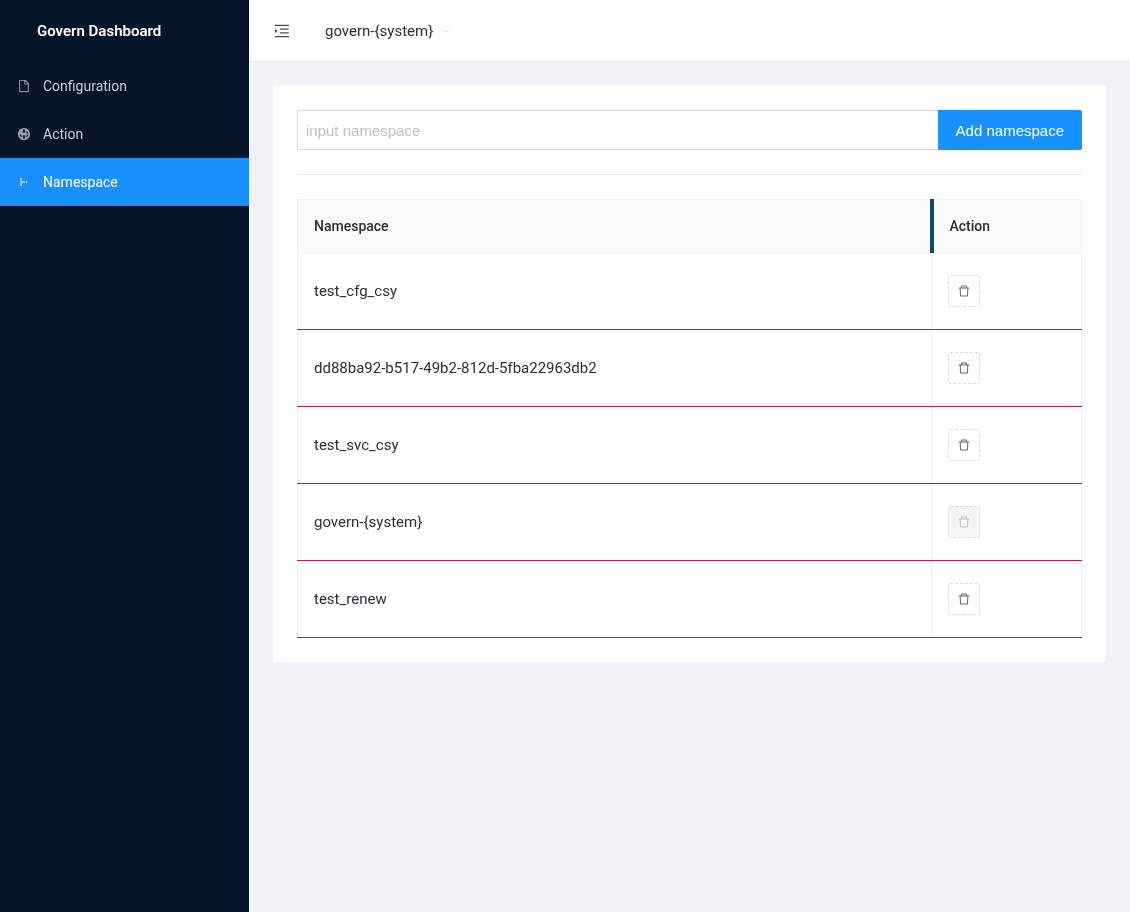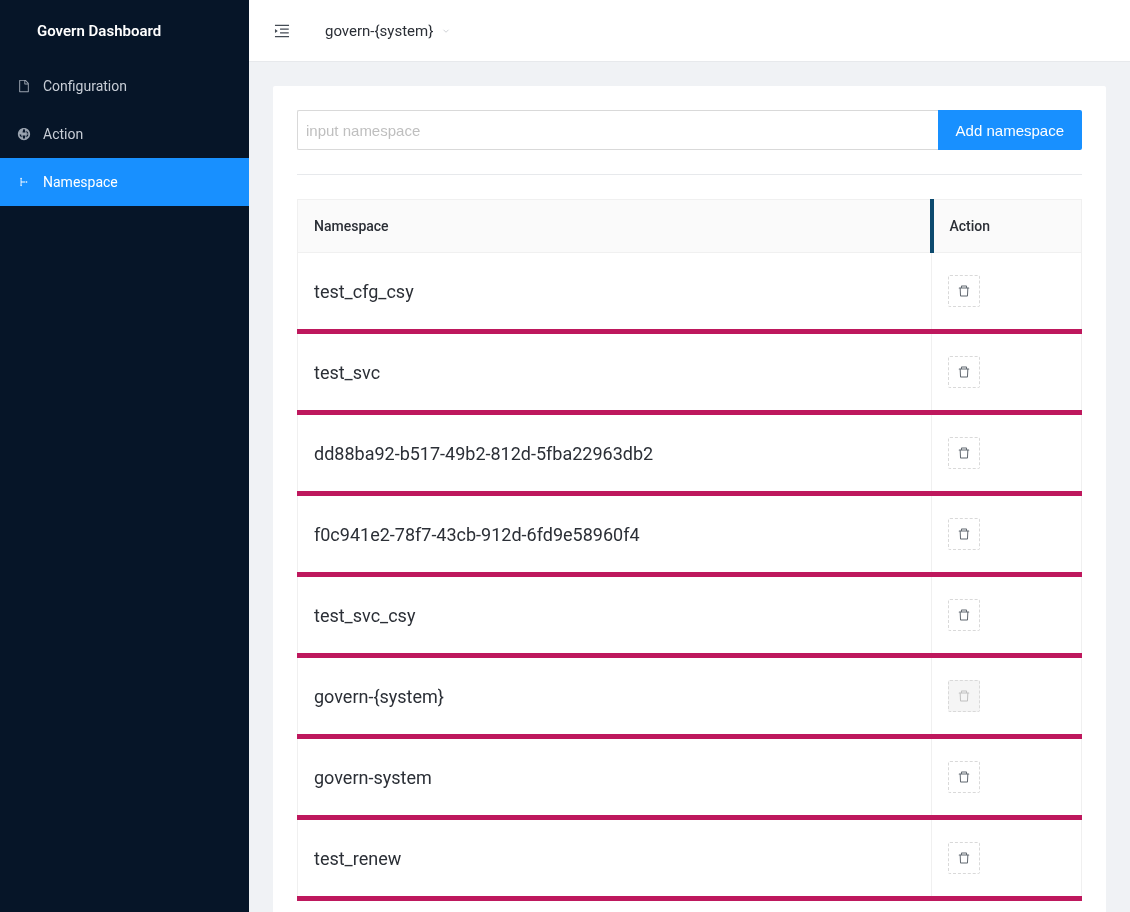--- a/index.html
+++ b/index.html
@@ -156,23 +156,23 @@
     font-weight: 500;
     font-size: 14px;
     color: var(--text-main);
     background: var(--table-head-bg);
     padding: 18px 16px;
     border-bottom: 1px solid #f0f0f0;
   }
   .table thead th + th { border-left: 4px solid #0c4a6e; }
   .table tbody td {
     padding: 22px 16px;
-    font-size: 18px;
-    color: var(--text-main);
-    border-bottom: 5px solid #be185d;
+    font-size: 15px;
+    color: var(--text-main);
+    border-bottom: 1px solid #be185d;
   }
   .table tbody td + td { border-left: 1px solid #f0f0f0; }
   .col-action { width: 150px; }
   .del-btn {
     width: 32px; height: 32px;
     display: inline-flex;
     align-items: center; justify-content: center;
     border: 1px dashed #d9d9d9;
     border-radius: 2px;
     background: #ffffff;
@@ -259,72 +259,42 @@
                 <td>test_cfg_csy</td>
                 <td class="col-action"><button class="del-btn">
                     <span>
                       <svg viewBox="0 0 1024 1024" width="14" height="14" fill="currentColor">
                         <path d="M360 184h-8c4.4 0 8-3.6 8-8v8h304v-8c0 4.4 3.6 8 8 8h-8v72h72v-80c0-35.3-28.7-64-64-64H352c-35.3 0-64 28.7-64 64v80h72v-72zM864 256H160c-17.7 0-32 14.3-32 32v32c0 4.4 3.6 8 8 8h60.4l24.7 523c1.6 34.1 29.8 61 63.9 61h454c34.2 0 62.3-26.8 63.9-61l24.7-523H888c4.4 0 8-3.6 8-8v-32c0-17.7-14.3-32-32-32zM731.3 840H292.7l-24.2-512h487l-24.2 512z"></path>
                       </svg>
                     </span>
                   </button></td>
               </tr>
               <tr>
-                <td>test_svc</td>
-                <td class="col-action"><button class="del-btn">
-                    <span>
-                      <svg viewBox="0 0 1024 1024" width="14" height="14" fill="currentColor">
-                        <path d="M360 184h-8c4.4 0 8-3.6 8-8v8h304v-8c0 4.4 3.6 8 8 8h-8v72h72v-80c0-35.3-28.7-64-64-64H352c-35.3 0-64 28.7-64 64v80h72v-72zM864 256H160c-17.7 0-32 14.3-32 32v32c0 4.4 3.6 8 8 8h60.4l24.7 523c1.6 34.1 29.8 61 63.9 61h454c34.2 0 62.3-26.8 63.9-61l24.7-523H888c4.4 0 8-3.6 8-8v-32c0-17.7-14.3-32-32-32zM731.3 840H292.7l-24.2-512h487l-24.2 512z"></path>
-                      </svg>
-                    </span>
-                  </button></td>
-              </tr>
-              <tr>
                 <td>dd88ba92-b517-49b2-812d-5fba22963db2</td>
                 <td class="col-action"><button class="del-btn">
                     <span>
                       <svg viewBox="0 0 1024 1024" width="14" height="14" fill="currentColor">
                         <path d="M360 184h-8c4.4 0 8-3.6 8-8v8h304v-8c0 4.4 3.6 8 8 8h-8v72h72v-80c0-35.3-28.7-64-64-64H352c-35.3 0-64 28.7-64 64v80h72v-72zM864 256H160c-17.7 0-32 14.3-32 32v32c0 4.4 3.6 8 8 8h60.4l24.7 523c1.6 34.1 29.8 61 63.9 61h454c34.2 0 62.3-26.8 63.9-61l24.7-523H888c4.4 0 8-3.6 8-8v-32c0-17.7-14.3-32-32-32zM731.3 840H292.7l-24.2-512h487l-24.2 512z"></path>
                       </svg>
                     </span>
                   </button></td>
               </tr>
               <tr>
-                <td>f0c941e2-78f7-43cb-912d-6fd9e58960f4</td>
-                <td class="col-action"><button class="del-btn">
-                    <span>
-                      <svg viewBox="0 0 1024 1024" width="14" height="14" fill="currentColor">
-                        <path d="M360 184h-8c4.4 0 8-3.6 8-8v8h304v-8c0 4.4 3.6 8 8 8h-8v72h72v-80c0-35.3-28.7-64-64-64H352c-35.3 0-64 28.7-64 64v80h72v-72zM864 256H160c-17.7 0-32 14.3-32 32v32c0 4.4 3.6 8 8 8h60.4l24.7 523c1.6 34.1 29.8 61 63.9 61h454c34.2 0 62.3-26.8 63.9-61l24.7-523H888c4.4 0 8-3.6 8-8v-32c0-17.7-14.3-32-32-32zM731.3 840H292.7l-24.2-512h487l-24.2 512z"></path>
-                      </svg>
-                    </span>
-                  </button></td>
-              </tr>
-              <tr>
                 <td>test_svc_csy</td>
                 <td class="col-action"><button class="del-btn">
                     <span>
                       <svg viewBox="0 0 1024 1024" width="14" height="14" fill="currentColor">
                         <path d="M360 184h-8c4.4 0 8-3.6 8-8v8h304v-8c0 4.4 3.6 8 8 8h-8v72h72v-80c0-35.3-28.7-64-64-64H352c-35.3 0-64 28.7-64 64v80h72v-72zM864 256H160c-17.7 0-32 14.3-32 32v32c0 4.4 3.6 8 8 8h60.4l24.7 523c1.6 34.1 29.8 61 63.9 61h454c34.2 0 62.3-26.8 63.9-61l24.7-523H888c4.4 0 8-3.6 8-8v-32c0-17.7-14.3-32-32-32zM731.3 840H292.7l-24.2-512h487l-24.2 512z"></path>
                       </svg>
                     </span>
                   </button></td>
               </tr>
               <tr>
                 <td>govern-{system}</td>
                 <td class="col-action"><button class="del-btn disabled">
-                    <span>
-                      <svg viewBox="0 0 1024 1024" width="14" height="14" fill="currentColor">
-                        <path d="M360 184h-8c4.4 0 8-3.6 8-8v8h304v-8c0 4.4 3.6 8 8 8h-8v72h72v-80c0-35.3-28.7-64-64-64H352c-35.3 0-64 28.7-64 64v80h72v-72zM864 256H160c-17.7 0-32 14.3-32 32v32c0 4.4 3.6 8 8 8h60.4l24.7 523c1.6 34.1 29.8 61 63.9 61h454c34.2 0 62.3-26.8 63.9-61l24.7-523H888c4.4 0 8-3.6 8-8v-32c0-17.7-14.3-32-32-32zM731.3 840H292.7l-24.2-512h487l-24.2 512z"></path>
-                      </svg>
-                    </span>
-                  </button></td>
-              </tr>
-              <tr>
-                <td>govern-system</td>
-                <td class="col-action"><button class="del-btn">
                     <span>
                       <svg viewBox="0 0 1024 1024" width="14" height="14" fill="currentColor">
                         <path d="M360 184h-8c4.4 0 8-3.6 8-8v8h304v-8c0 4.4 3.6 8 8 8h-8v72h72v-80c0-35.3-28.7-64-64-64H352c-35.3 0-64 28.7-64 64v80h72v-72zM864 256H160c-17.7 0-32 14.3-32 32v32c0 4.4 3.6 8 8 8h60.4l24.7 523c1.6 34.1 29.8 61 63.9 61h454c34.2 0 62.3-26.8 63.9-61l24.7-523H888c4.4 0 8-3.6 8-8v-32c0-17.7-14.3-32-32-32zM731.3 840H292.7l-24.2-512h487l-24.2 512z"></path>
                       </svg>
                     </span>
                   </button></td>
               </tr>
               <tr>
                 <td>test_renew</td>
                 <td class="col-action"><button class="del-btn">

